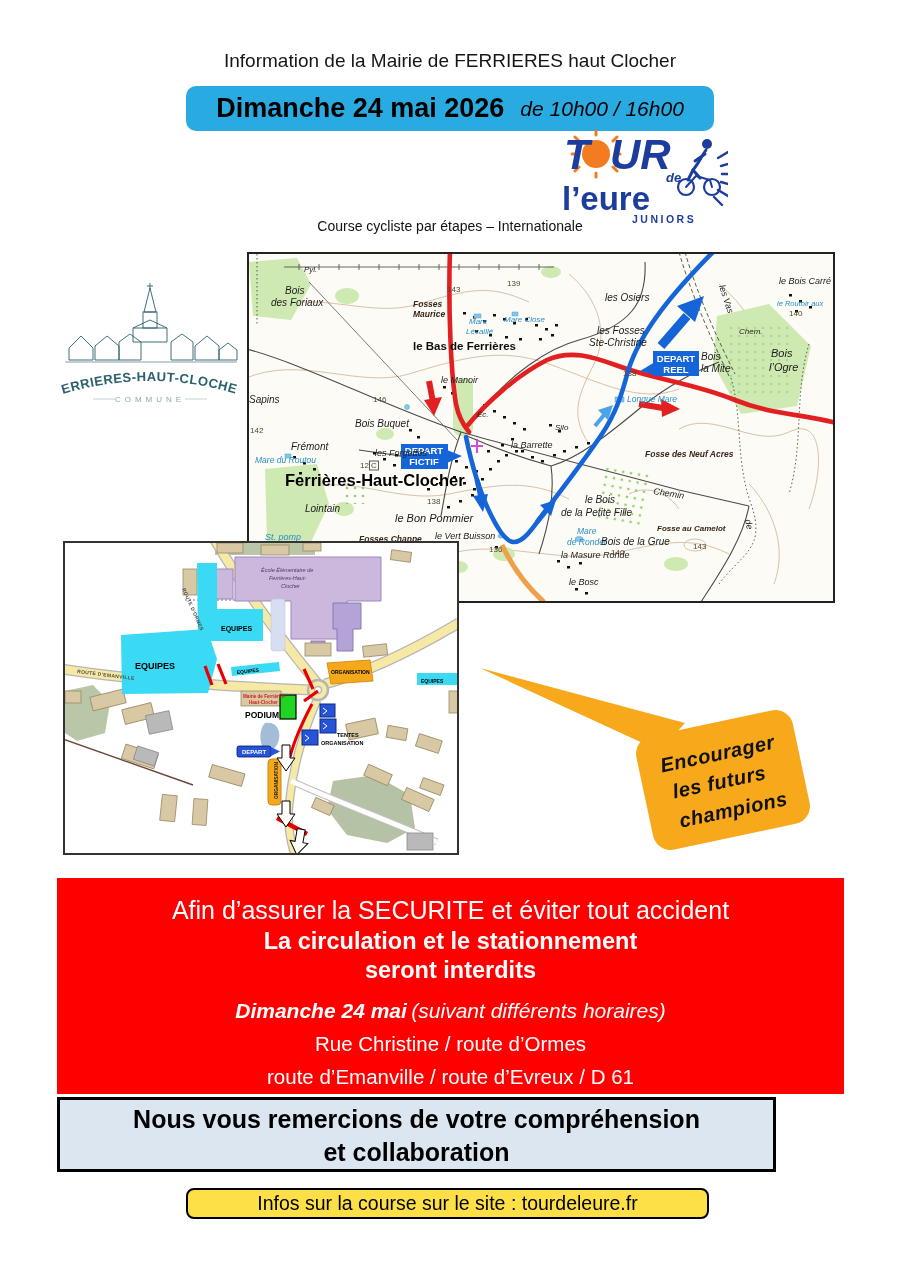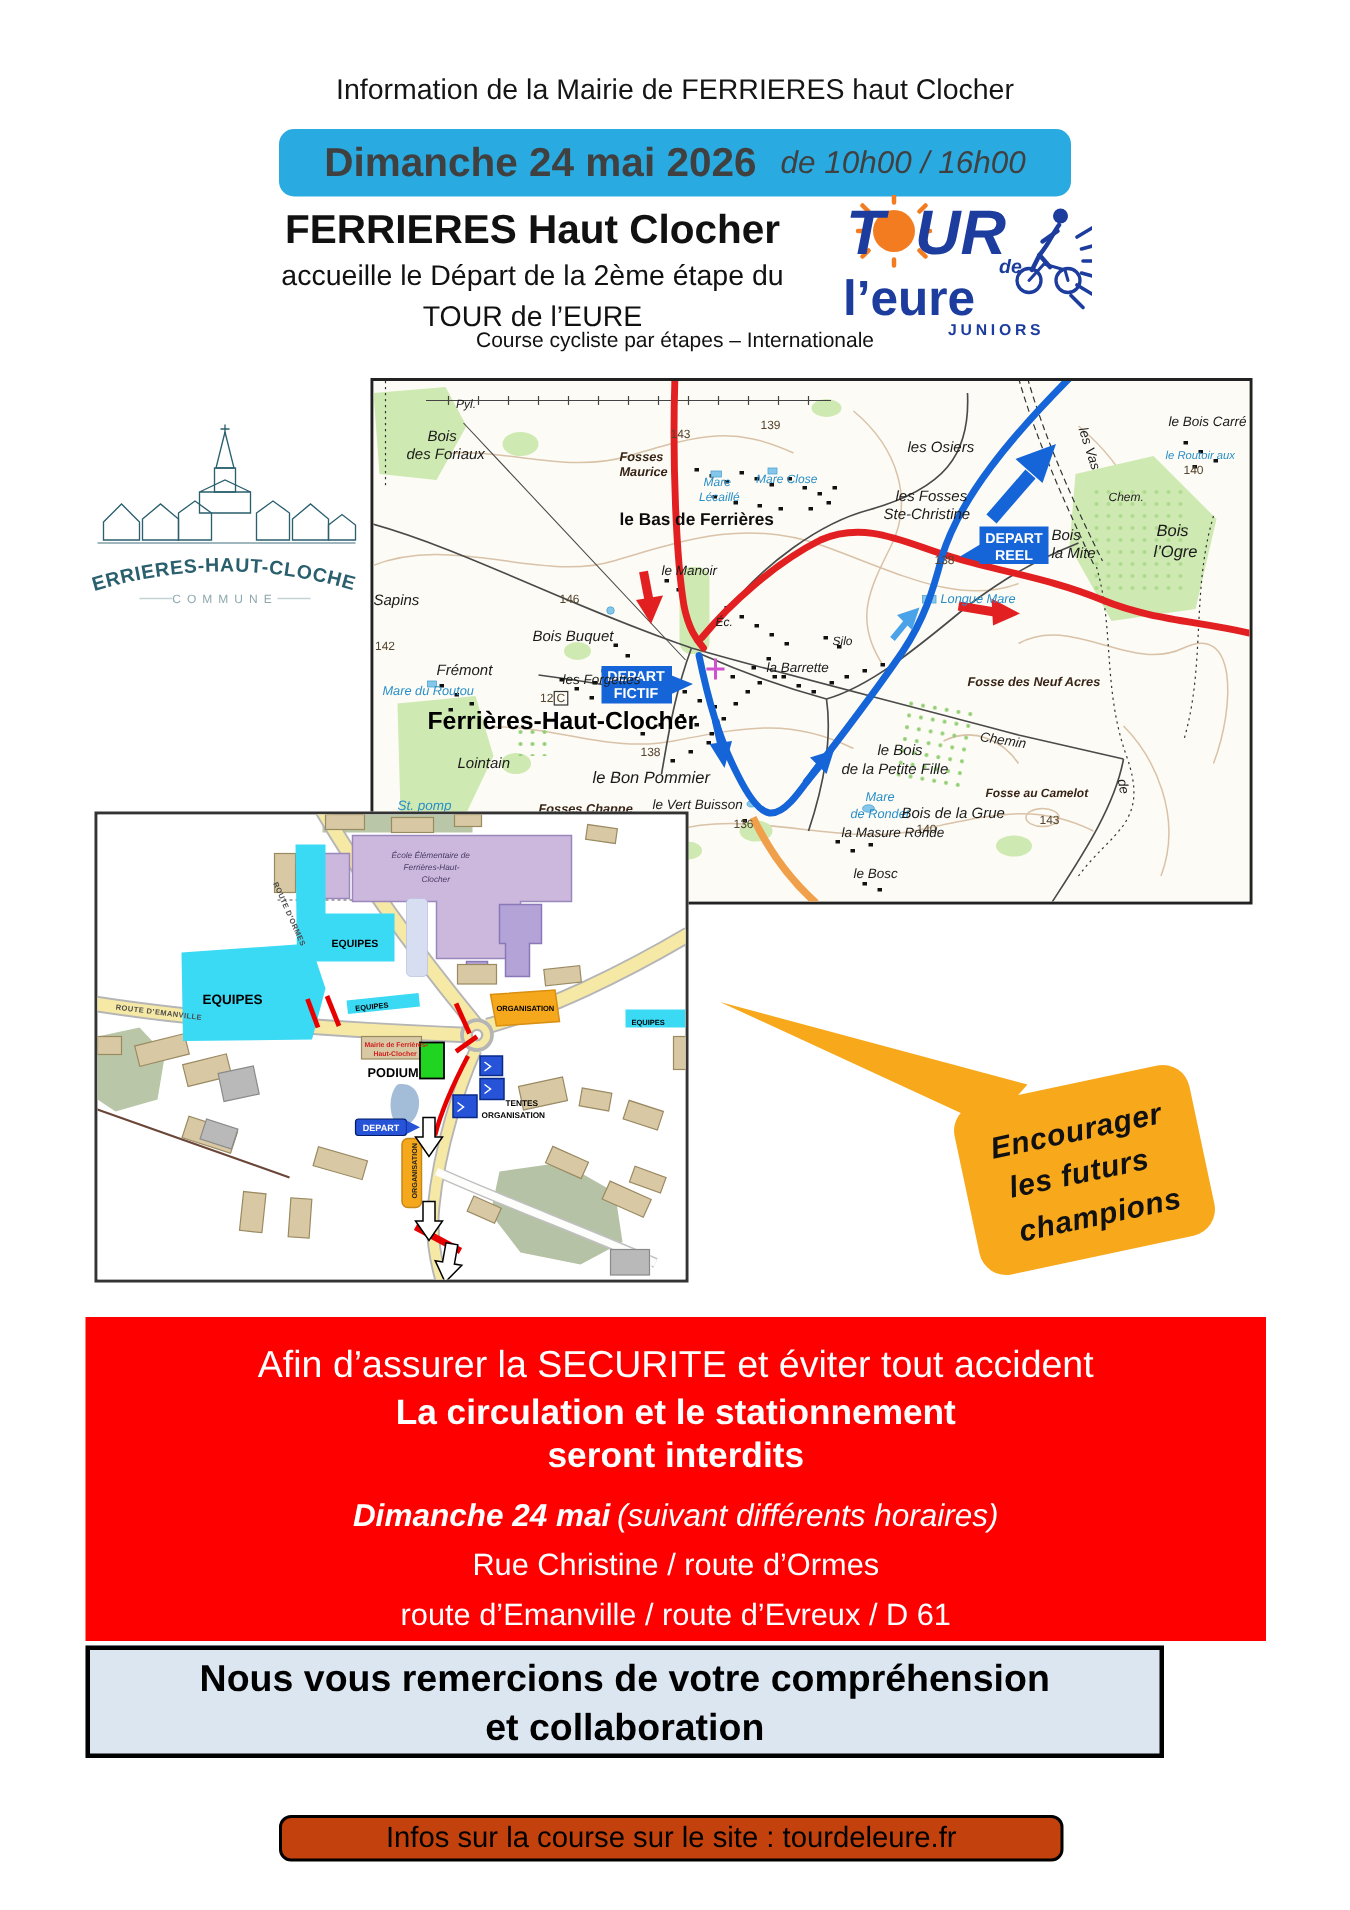--- a/index.html
+++ b/index.html
@@ -2,40 +2,40 @@
 <html><head>
 <meta charset="utf-8">
 <style>
   html,body{margin:0;padding:0;background:#fff;}
   .page{position:relative;width:900px;height:1273px;background:#fff;overflow:hidden;
         font-family:"Liberation Sans",sans-serif;color:#111;}
   .abs{position:absolute;}
   
   .header-line{top:50px;left:0;width:900px;text-align:center;font-size:19px;color:#151515;}
   .date-banner{top:86px;left:186px;width:528px;height:45px;background:#29abe2;border-radius:10px;
-        display:flex;align-items:center;justify-content:center;color:#404040;}
+        display:flex;align-items:center;justify-content:center;color:#000000;}
   .date-bold{font-weight:bold;font-size:27px;}
   .date-hours{font-style:italic;font-size:21px;margin-left:16px;}
   .title-block{top:138px;left:130px;width:450px;text-align:center;}
   .main-title{font-weight:bold;font-size:27px;}
   .subtitle{font-size:19px;margin-top:5px;}
   .race-type{top:218px;left:0;width:900px;text-align:center;font-size:14px;}
   
   .red-banner{top:878px;left:57px;width:787px;height:216px;background:#fe0000;color:#fff;
         text-align:center;padding-top:18px;box-sizing:border-box;}
   .rb1{font-size:25px;}
   .rb2{font-weight:bold;font-size:23.5px;line-height:26px;margin-top:3px;}
   .rb-date{margin-top:16px;}
   .rbd-b{font-weight:bold;font-style:italic;font-size:21px;}
   .rbd-i{font-style:italic;font-size:21px;}
   .rb-road{font-size:20.5px;margin-top:9px;}
   .thanks-banner{top:1097px;left:57px;width:719px;height:75px;background:#dce6f1;border:3px solid #000;
         box-sizing:border-box;text-align:center;font-weight:bold;font-size:25px;line-height:33px;padding-top:3px;color:#000;}
-  .info-banner{top:1188px;left:186px;width:523px;height:31px;background:#c2410c;border:2px solid #000;
-        border-radius:8px;box-sizing:border-box;text-align:center;font-size:19.5px;line-height:27px;color:#000;margin-top:22px;}
+  .info-banner{top:1188px;left:186px;width:523px;height:31px;background:#fde047;border:2px solid #000;
+        border-radius:8px;box-sizing:border-box;text-align:center;font-size:19.5px;line-height:27px;color:#000;}
   
   .bigmap{top:252px;left:247px;width:584px;height:347px;border:2px solid #222;box-sizing:content-box;background:#fcfbf5;}
   .smallmap{top:541px;left:63px;width:392px;height:310px;border:2px solid #333;background:#fff;z-index:5;}
   svg{display:block;}
   svg text{font-family:"Liberation Sans",sans-serif;}
   
   .ml-pl{font-style:italic;fill:#1a1a1a;font-size:10px;}
   .ml-pb{font-weight:bold;fill:#0d0d0d;font-size:11.5px;}
   .ml-town{font-weight:bold;fill:#000;font-size:16.5px;}
   .ml-wa{font-style:italic;fill:#2a8fc8;font-size:8.5px;}
@@ -67,25 +67,20 @@
 
 <div class="page">
 
   <div class="abs header-line">Information de la Mairie de FERRIERES haut Clocher</div>
 
   <div class="abs date-banner">
     <span class="date-bold">Dimanche 24 mai 2026</span>
     <span class="date-hours">de 10h00 / 16h00</span>
   </div>
 
-  <div class="abs title-block">
-    <div class="main-title">FERRIERES Haut Clocher</div>
-    <div class="subtitle">accueille le Départ de la 2ème étape du</div>
-    <div class="subtitle">TOUR de l’EURE</div>
-  </div>
 
   <svg class="abs tour-logo" width="168" height="96" viewBox="0 0 168 96">
     <g>
       <circle cx="36" cy="24" r="14" fill="#f47c20"></circle>
       <g stroke="#f47c20" stroke-width="3" stroke-linecap="round">
         <path d="M36,5 v-4 M36,43 v4 M19,11 l-4,-4 M53,11 l4,-4 M17,24 h-5 M55,24 h5 M19,37 l-4,4 M53,37 l4,4"></path>
       </g>
     </g>
     <text x="4" y="39" font-size="42" font-style="italic" class="logo-blue-txt">T</text>
     <text x="50" y="39" font-size="42" font-style="italic" class="logo-blue-txt">UR</text>

